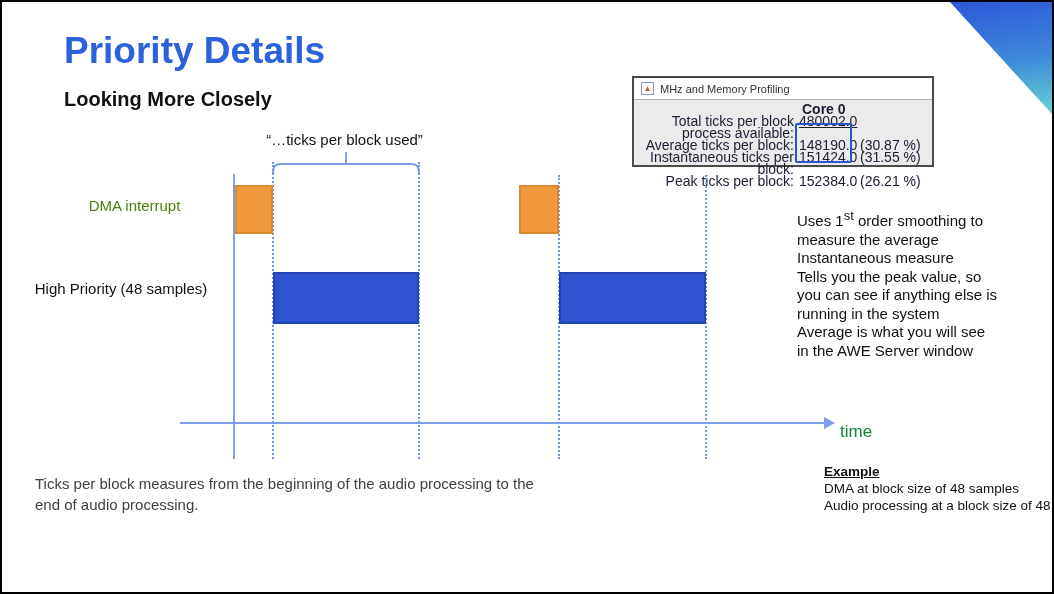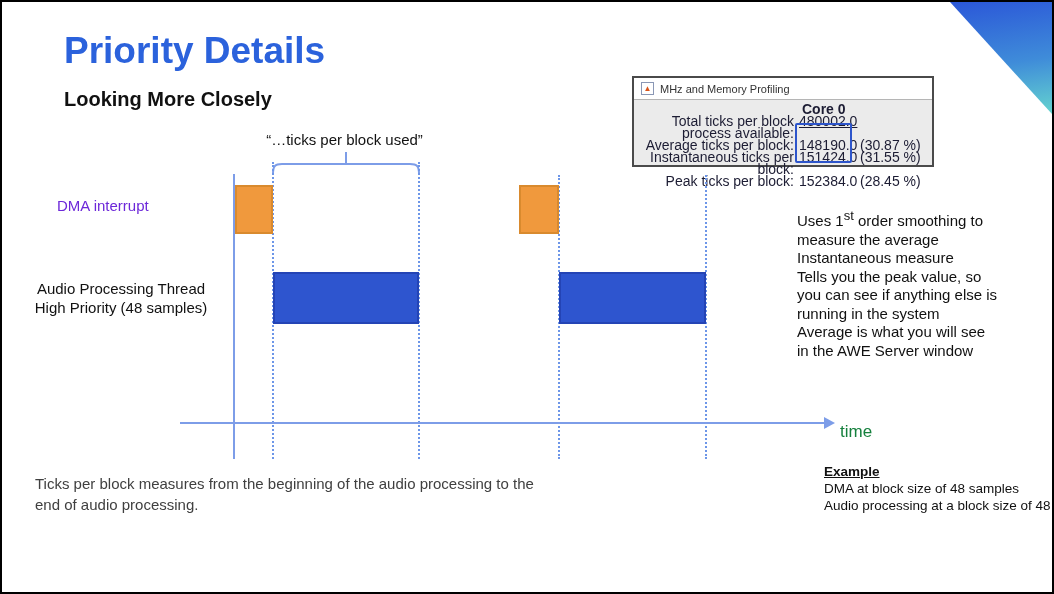--- a/index.html
+++ b/index.html
@@ -65,22 +65,22 @@
   .vd2 { left:416px; top:160px; height:297px; }
   .vd3 { left:556px; top:173px; height:284px; }
   .vd4 { left:703px; top:173px; height:284px; }
   .box-dma { position:absolute; background:#f0993d; border:2px solid #d98a2e; }
   .dma1 { left:233px; top:183px; width:38px; height:49px; }
   .dma2 { left:517px; top:183px; width:40px; height:49px; }
   .box-audio { position:absolute; background:#2e55cf; border:2px solid #2444b5; }
   .audio1 { left:271px; top:270px; width:146px; height:52px; }
   .audio2 { left:557px; top:270px; width:147px; height:52px; }
   .dma-label {
-    position:absolute; left:55px; top:195px; width:155px; text-align:left;
-    font-size:15px; color:#6d28d9;
+    position:absolute; left:55px; top:195px; width:155px; text-align:center;
+    font-size:15px; color:#4d7c0f;
   }
   .audio-label {
     position:absolute; left:25px; top:277px; width:188px; text-align:center;
     font-size:15px; line-height:19px; color:#111;
   }
   .axis-line { position:absolute; left:178px; top:420px; width:646px; height:2px; background:#7d9de8; }
   .axis-arrow {
     position:absolute; left:822px; top:415px; width:0; height:0;
     border-left:11px solid #7d9de8; border-top:6px solid transparent; border-bottom:6px solid transparent;
   }
@@ -129,21 +129,21 @@
         <span class="pw-pct">(30.87 %)</span>
       </div>
       <div class="pw-row">
         <span class="pw-label">Instantaneous ticks per block:</span>
         <span class="pw-val">151424.0</span>
         <span class="pw-pct">(31.55 %)</span>
       </div>
       <div class="pw-row">
         <span class="pw-label">Peak ticks per block:</span>
         <span class="pw-val">152384.0</span>
-        <span class="pw-pct">(28.45 %)</span>
+        <span class="pw-pct">(26.21 %)</span>
       </div>
       <div class="pw-highlight"></div>
     </div>
   </div>
 
   <div class="bracket-label">“…ticks per block used”</div>
   <svg class="brace-svg" width="148" height="26" viewBox="0 0 148 26">
     <path d="M1,24 C1,16 3,14 10,14 H138 C145,14 147,16 147,24" fill="none" stroke="#7d9de8" stroke-width="2"></path>
     <line x1="74" y1="14" x2="74" y2="2" stroke="#7d9de8" stroke-width="2"></line>
   </svg>
@@ -154,21 +154,20 @@
   <div class="vline-dot vd3"></div>
   <div class="vline-dot vd4"></div>
 
   <div class="box-dma dma1"></div>
   <div class="box-dma dma2"></div>
   <div class="box-audio audio1"></div>
   <div class="box-audio audio2"></div>
 
   <div class="dma-label">DMA interrupt</div>
   <div class="audio-label">
-    <div>Audio Processing Thread</div>
     <div>High Priority (48 samples)</div>
   </div>
 
   <div class="axis-line"></div>
   <div class="axis-arrow"></div>
   <div class="time-label">time</div>
 
   <div class="left-note">Ticks per block measures from the beginning of the audio processing to the end of audio processing.</div>
 
   <div class="right-notes">

